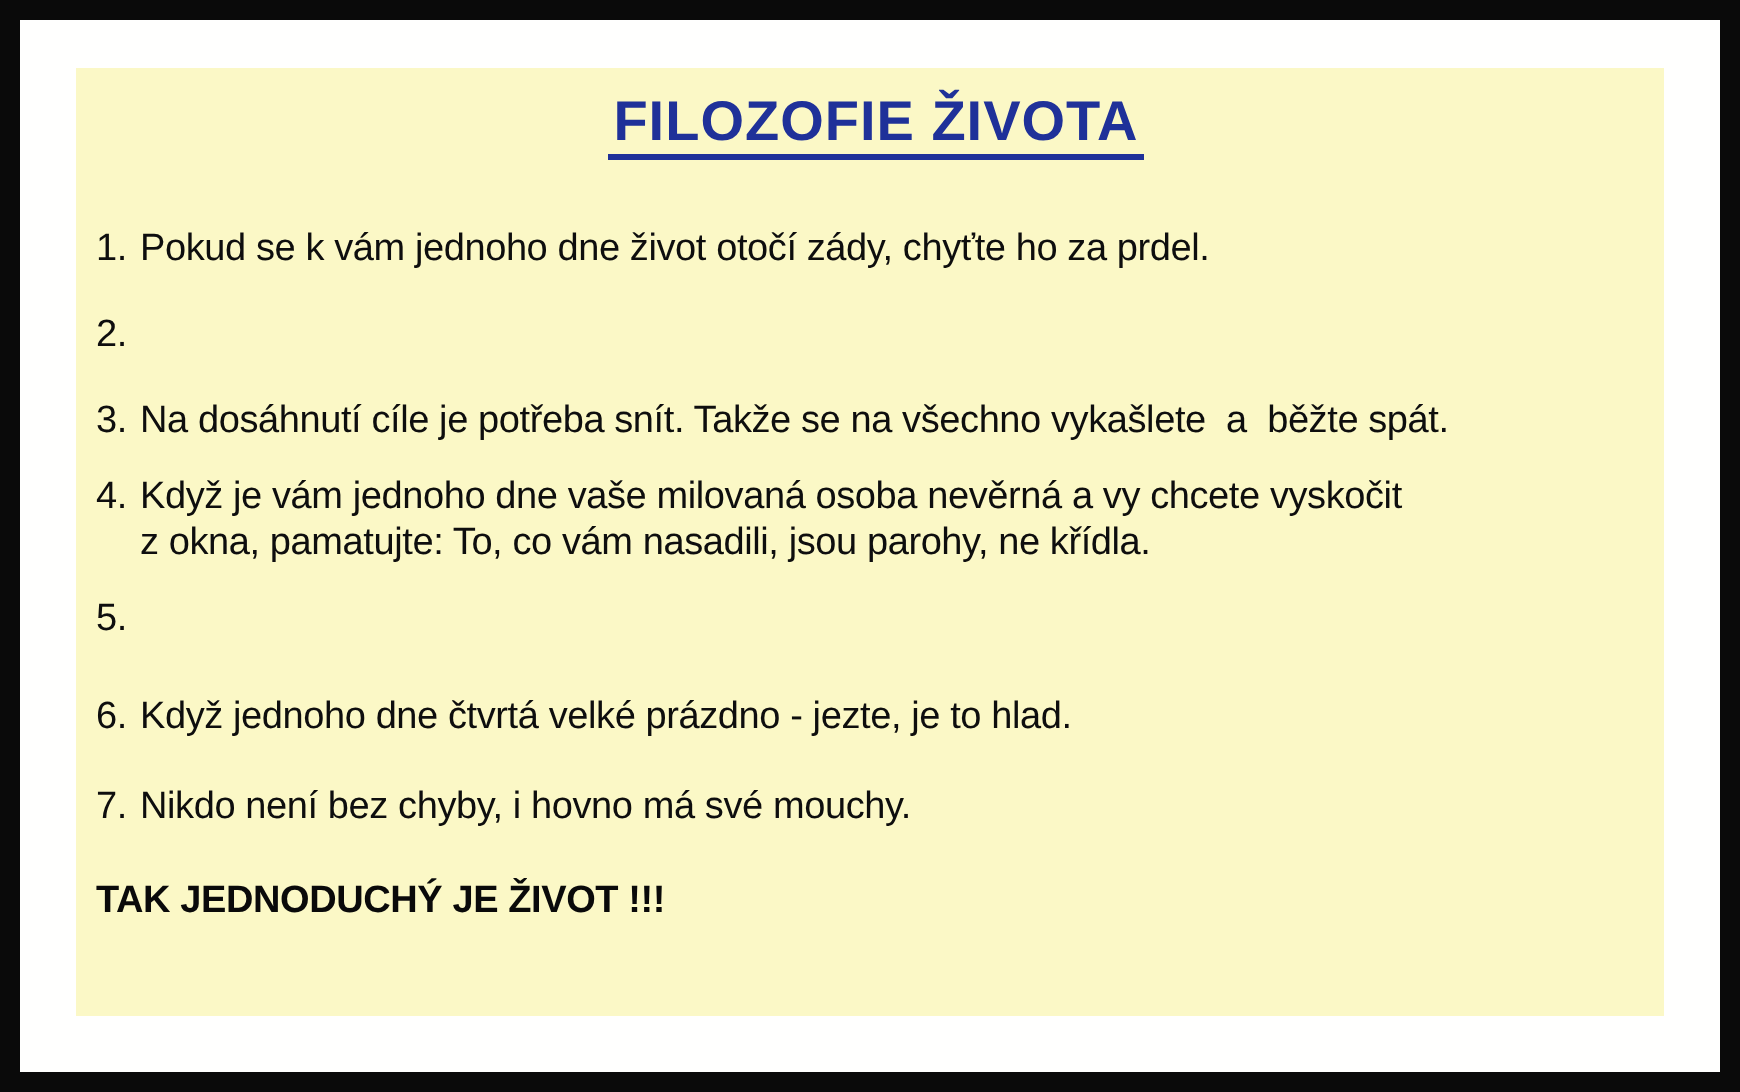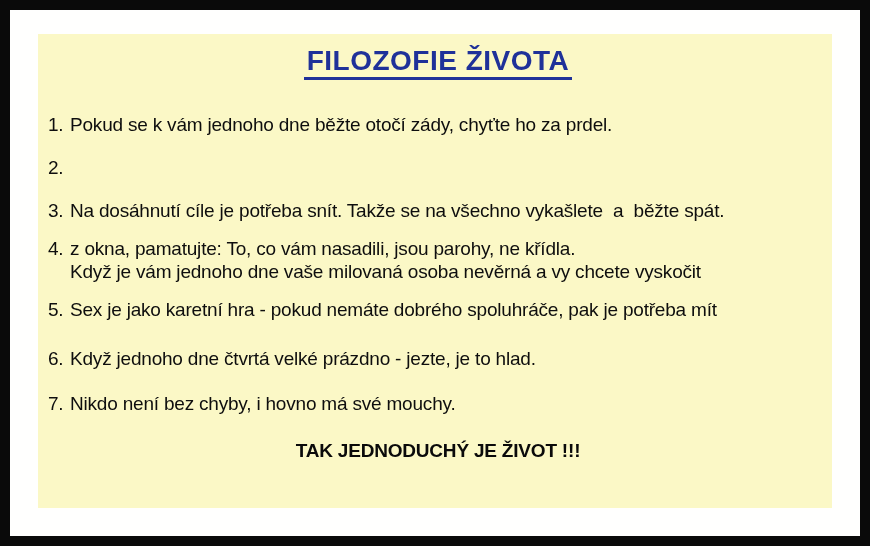--- a/index.html
+++ b/index.html
@@ -54,65 +54,63 @@
   .mb22 { margin-bottom: 22px; }
   .mb24 { margin-bottom: 24px; }
   .mb26 { margin-bottom: 26px; }
   .footer-line {
     font-size: 19px;
     line-height: 23px;
     font-weight: 700;
     color: #0a0a0a;
     letter-spacing: -0.2px;
     white-space: pre;
-    text-align: center;
   }
 </style>
 </head>
 <body>
 
 <div class="frame">
   <div class="sheet">
 
     <div class="title-row">
       <span class="title-text">FILOZOFIE ŽIVOTA</span>
     </div>
 
     <div class="item">
       <span class="num">1.</span>
       <span class="lines">
-        <span class="line">Pokud se k vám jednoho dne běžte otočí zády, chyťte ho za prdel.</span>
+        <span class="line">Pokud se k vám jednoho dne život otočí zády, chyťte ho za prdel.</span>
       </span>
     </div>
 
     <div class="item">
       <span class="num">2.</span>
       <span class="lines">
       </span>
     </div>
 
     <div class="item mb15">
       <span class="num">3.</span>
       <span class="lines">
         <span class="line">Na dosáhnutí cíle je potřeba snít. Takže se na všechno vykašlete  a  běžte spát.</span>
       </span>
     </div>
 
     <div class="item mb15">
       <span class="num">4.</span>
       <span class="lines">
+        <span class="line">Když je vám jednoho dne vaše milovaná osoba nevěrná a vy chcete vyskočit</span>
         <span class="line">z okna, pamatujte: To, co vám nasadili, jsou parohy, ne křídla.</span>
-        <span class="line">Když je vám jednoho dne vaše milovaná osoba nevěrná a vy chcete vyskočit</span>
       </span>
     </div>
 
     <div class="item mb26">
       <span class="num">5.</span>
       <span class="lines">
-        <span class="line">Sex je jako karetní hra - pokud nemáte dobrého spoluhráče, pak je potřeba mít</span>
       </span>
     </div>
 
     <div class="item mb22">
       <span class="num">6.</span>
       <span class="lines">
         <span class="line">Když jednoho dne čtvrtá velké prázdno - jezte, je to hlad.</span>
       </span>
     </div>
 

